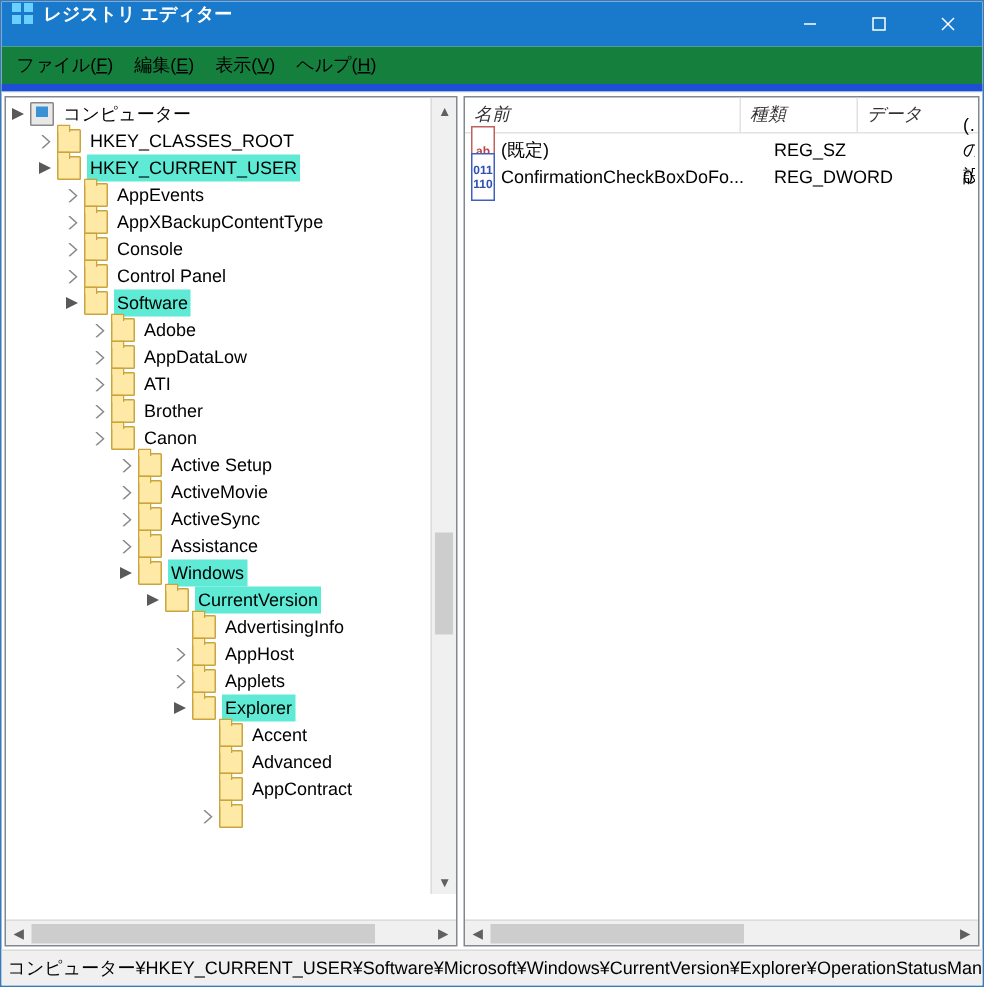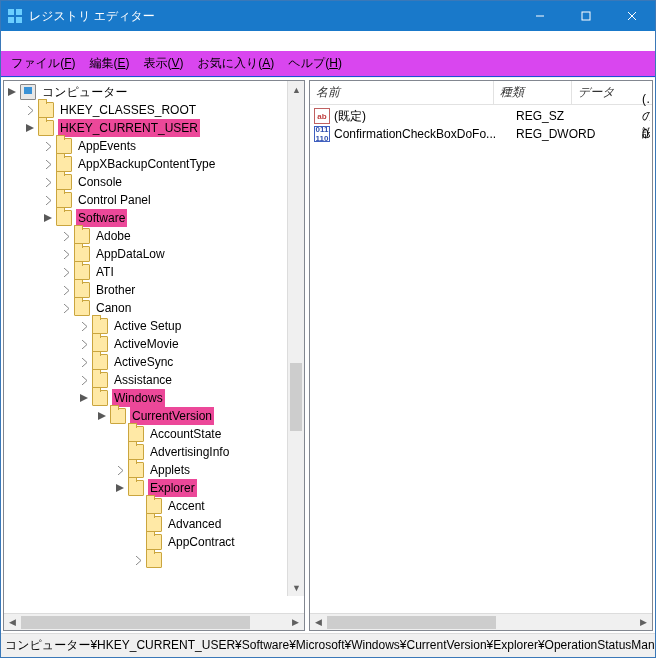--- a/index.html
+++ b/index.html
@@ -12,43 +12,43 @@
     width: 656px; height: 658px;
     display: flex; flex-direction: column;
     border: 1px solid #3a78b8;
     overflow: hidden;
   }
   
   .titlebar {
     background: #1979ca;
     color: #fff;
     height: 30px;
-    display: flex; align-items: center;
+    display: flex; align-items: flex-start;
     padding-left: 6px;
     flex-shrink: 0;
+    font-weight: bold;
   }
   .titlebar .app-icon {
     width: 16px; height: 16px; margin-right: 6px;
     display: inline-flex; align-items: center; justify-content: center;
   }
   .titlebar .title { flex: 1; font-size: 12px; }
   .win-btns { display: flex; height: 100%; }
   .win-btn {
     width: 46px; height: 100%;
     display: inline-flex; align-items: center; justify-content: center;
     color: #fff;
   }
   
   .menubar {
-    background: #d946ef;
-    border-bottom: 1px solid #1d4ed8;
+    background: #15803d;
+    border-bottom: 5px solid #1d4ed8;
     padding: 2px 4px;
     display: flex; gap: 2px;
     flex-shrink: 0;
-    margin-top: 20px;
   }
   .menu-item { padding: 2px 6px; cursor: default; }
   .menu-item u { text-decoration: underline; }
   
   .content {
     flex: 1; display: flex; min-height: 0;
     border-top: 1px solid #f0f0f0;
   }
   .pane {
     border: 1px solid #828790;
@@ -88,21 +88,21 @@
   .pc-icon {
     width: 16px; height: 16px; margin-right: 4px; flex-shrink:0;
     background: #e8e8e8; border: 1px solid #888; border-radius: 1px;
     position: relative;
   }
   .pc-icon::after {
     content: ""; position: absolute; left: 3px; right: 3px; top: 2px; bottom: 5px;
     background: #3a92d6;
   }
   .label { padding: 0 2px; }
-  .sel .label, .sel-path .label { background: #ec4899; }
+  .sel .label, .sel-path .label { background: #5eead4; }
   .sel .label { outline: 1px dotted #6fa8dc; outline-offset: -1px; }
   
   .list-header {
     display: flex; border-bottom: 1px solid #e2e2e2;
     font-size: 12px; color: #333;
     height: 24px; align-items: center;
     flex-shrink: 0;
   }
   .col-h {
     padding: 0 6px; height: 100%; display: flex; align-items: center;
@@ -111,21 +111,21 @@
   }
   .col-name { width: 184px; }
   .col-type { width: 78px; }
   .col-data { flex: 1; }
   .list-body { padding: 2px 0; }
   .list-row {
     display: flex; align-items: center; height: 18px;
     padding: 0 2px;
   }
   .val-icon {
-    width: 16px; height: 16px; margin: 0 4px 0 2px; flex-shrink:0;
+    width: 16px; height: 32px; margin: 0 4px 0 2px; flex-shrink:0;
     border: 1px solid #c06060; background: #fff;
     display: inline-flex; align-items: center; justify-content: center;
     font-size: 8px; font-weight: bold; color: #c04040;
     font-family: Arial,sans-serif;
   }
   .val-icon.dw { border-color: #4060c0; color: #3050b0; }
   .cell-name { width: 180px; overflow: hidden; text-overflow: ellipsis; }
   .cell-type { width: 78px; padding-left:2px; }
   .cell-data { flex: 1; overflow: hidden; text-overflow: ellipsis; padding-left:2px;margin-left:48px; }
   
@@ -191,21 +191,20 @@
           <line x1="9" y1="1" x2="1" y2="9" stroke="#fff" stroke-width="1"></line>
         </svg>
     </div>
   </div>
 </div>
 
 <div class="menubar">
   <span class="menu-item"><span>ファイル</span>(<u>F</u>)</span>
   <span class="menu-item"><span>編集</span>(<u>E</u>)</span>
   <span class="menu-item"><span>表示</span>(<u>V</u>)</span>
-  <span class="menu-item"><span>お気に入り</span>(<u>A</u>)</span>
   <span class="menu-item"><span>ヘルプ</span>(<u>H</u>)</span>
 </div>
 
 <div class="content">
 
   <div class="pane tree-pane">
     <div class="tree-scroll">
       <div class="tree">
 
         <div class="row" style="padding-left:0px">
@@ -382,26 +381,30 @@
                 <path d="M1 1 L9 5 L1 9 Z" fill="#595959"></path>
               </svg>
             </span>
             <span class="folder"></span>
             <span class="label">CurrentVersion</span>
           </div>
 
         <div class="row" style="padding-left:108px">
             <span class="tw blank"></span>
             <span class="folder"></span>
-            <span class="label">AccountState</span>
+            <span class="label">AdvertisingInfo</span>
           </div>
         <div class="row" style="padding-left:108px">
-            <span class="tw blank"></span>
-            <span class="folder"></span>
-            <span class="label">AdvertisingInfo</span>
+            <span class="tw">
+              <svg width="9" height="9">
+                <path d="M2 0 L7 4.5 L2 9" fill="none" stroke="#888" stroke-width="1"></path>
+              </svg>
+            </span>
+            <span class="folder"></span>
+            <span class="label">AppHost</span>
           </div>
         <div class="row" style="padding-left:108px">
             <span class="tw">
               <svg width="9" height="9">
                 <path d="M2 0 L7 4.5 L2 9" fill="none" stroke="#888" stroke-width="1"></path>
               </svg>
             </span>
             <span class="folder"></span>
             <span class="label">Applets</span>
           </div>

